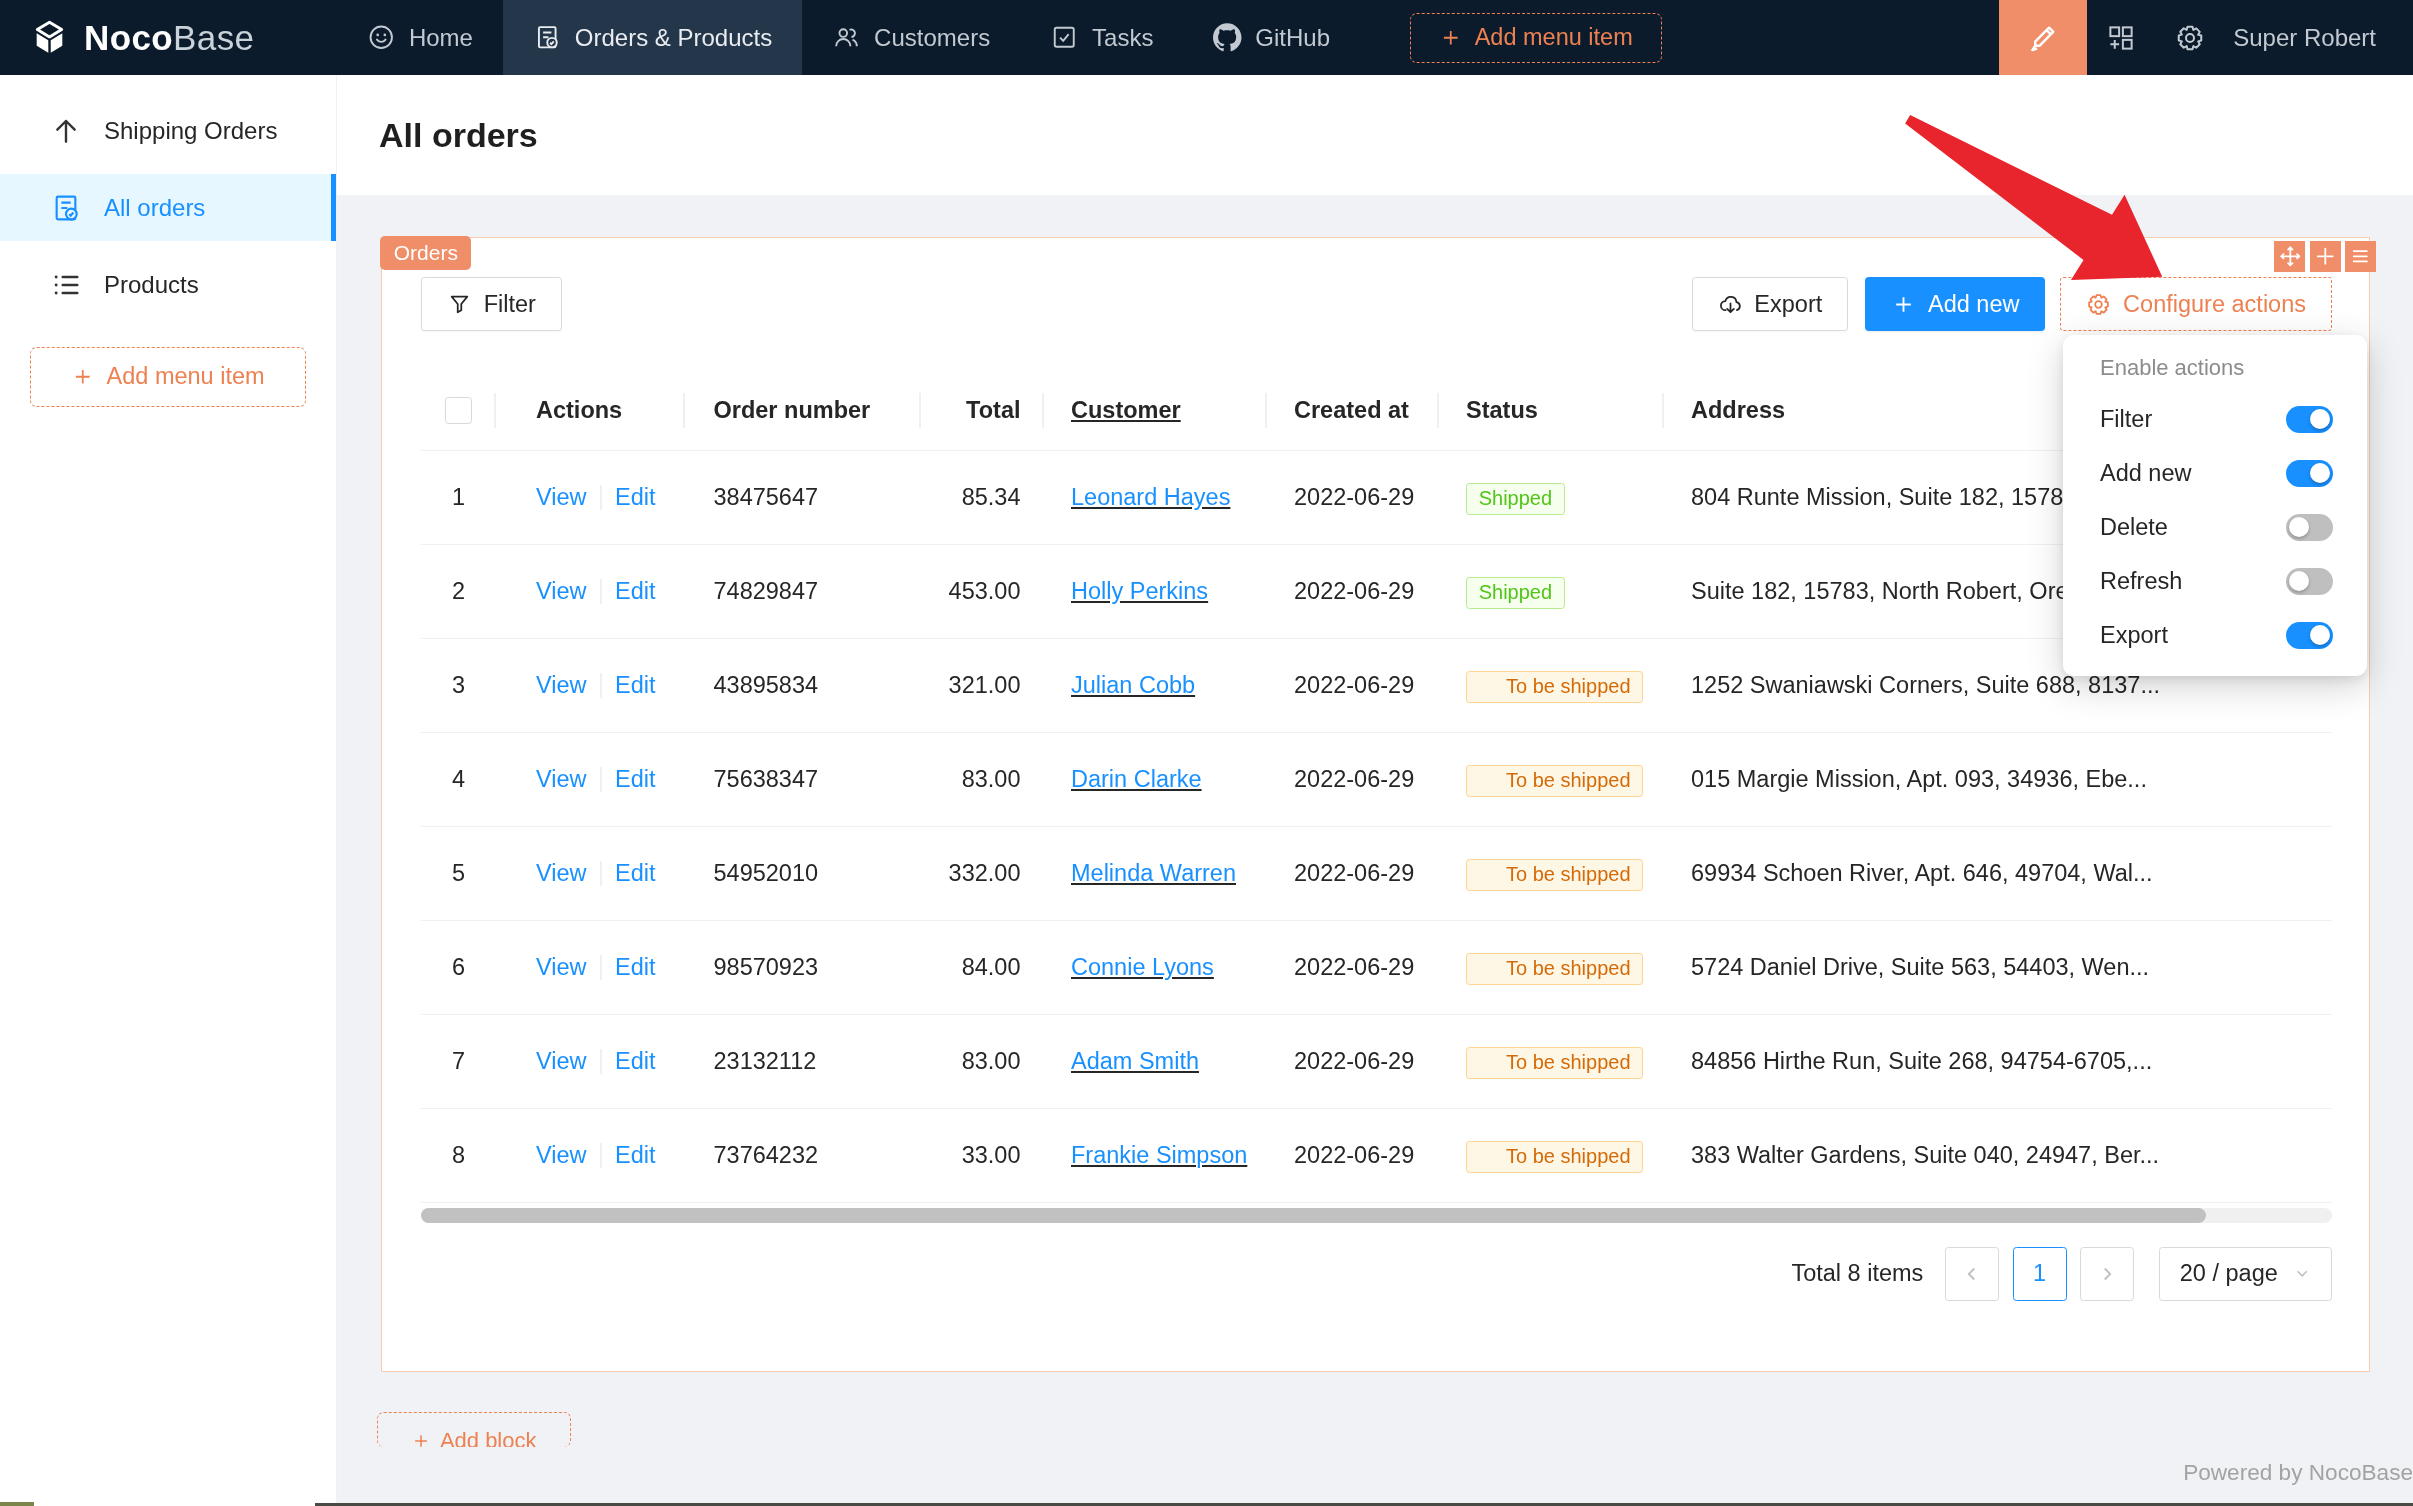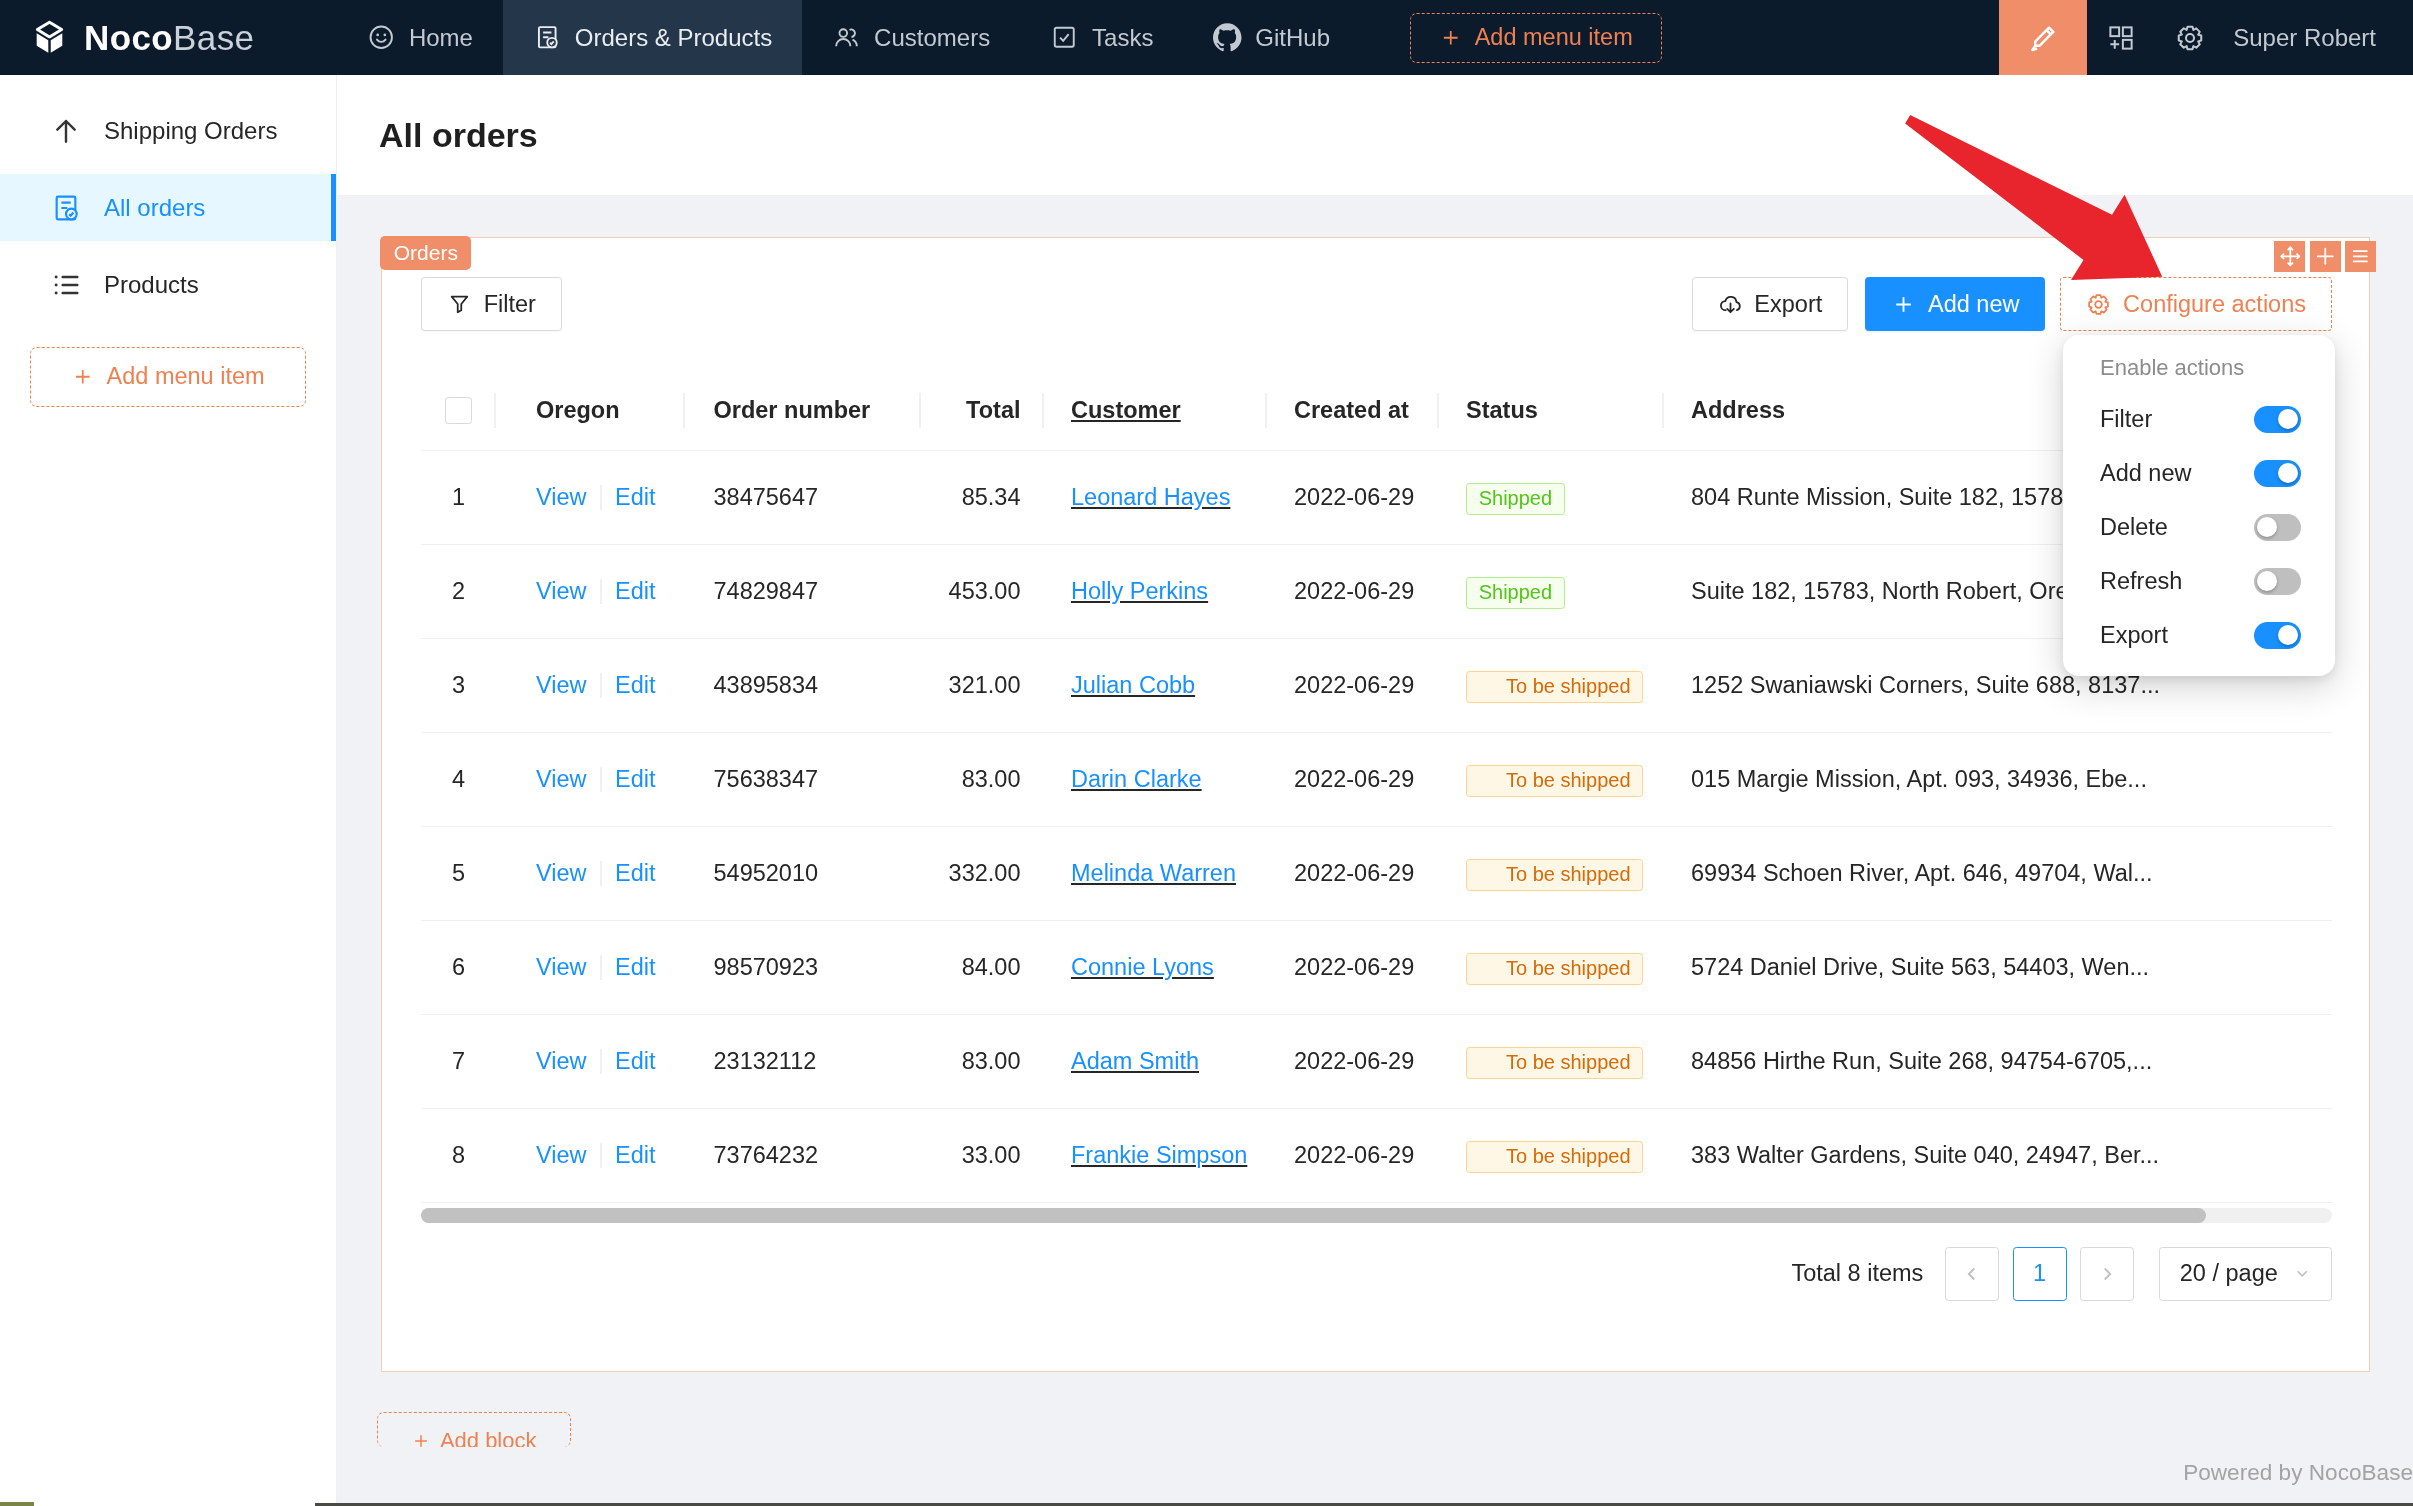--- a/index.html
+++ b/index.html
@@ -80,21 +80,21 @@
   
   .pager { display:flex; align-items:center; justify-content:flex-end; margin-top:23.5px; gap:13.4px; }
   .pg-total { margin-right:8.4px; color:#262626; }
   .pg-btn { width:54px; height:54px; border:1.7px solid #d9d9d9; border-radius:3.4px; background:#fff; display:flex; align-items:center; justify-content:center; color:#bfbfbf; cursor:pointer; }
   .pg-btn svg { width:22px; height:22px; }
   .pg-btn.page { border-color:#1890ff; color:#1890ff; }
   .pg-select { height:54px; min-width:173px; border:1.7px solid #d9d9d9; border-radius:3.4px; background:#fff; display:flex; align-items:center; justify-content:center; gap:15px; padding:0 18.4px; margin-left:11.7px; cursor:pointer; }
   .pg-select svg { width:18.4px; height:18.4px; color:#bfbfbf; }
 
   
-  .dropdown { position:absolute; left:2063px; top:335px; width:272px; background:#fff; border-radius:16px; box-shadow:0 10px 37px rgba(0,0,0,.18), 0 3.4px 10px rgba(0,0,0,.08); padding:8.4px 0 13.4px; z-index:40; }
+  .dropdown { position:absolute; left:2063px; top:335px; width:304px; background:#fff; border-radius:11px; box-shadow:0 10px 37px rgba(0,0,0,.18), 0 3.4px 10px rgba(0,0,0,.08); padding:8.4px 0 13.4px; z-index:40; }
   .dd-title { height:49px; display:flex; align-items:center; padding:0 37px; color:#8c8c8c; font-size:22px; }
   .dd-item { height:54px; display:flex; align-items:center; justify-content:space-between; padding:0 34px 0 37px; font-size:23.5px; color:#262626; cursor:pointer; }
   .switch { width:47px; height:27px; border-radius:13.4px; background:rgba(0,0,0,.25); position:relative; flex:none; cursor:pointer; }
   .switch.on { background:#1890ff; }
   .switch .knob { position:absolute; top:3.4px; left:3.4px; width:20px; height:20px; border-radius:50%; background:#fff; box-shadow:0 1.7px 3.4px rgba(0,0,0,.25); }
   .switch.on .knob { left:auto; right:3.4px; }
 
   
   .add-block { position:absolute; left:40px; top:1217px; width:194px; height:35px; border:1.7px dashed #ee8152; border-radius:6.7px; border-bottom:none; color:#ee8152; font-size:22px; overflow:hidden; cursor:pointer; }
   .add-block .inner { display:flex; align-items:center; justify-content:center; gap:8.4px; padding-top:15px; }
@@ -315,21 +315,21 @@
         </span>
         <span>Configure actions</span>
       </div>
     </div>
 
     <div class="table">
       <div class="thead">
         <div class="th col-check">
             <span class="checkbox"></span>
           </div>
-        <div class="th col-actions">Oregon</div>
+        <div class="th col-actions">Actions</div>
         <div class="th col-order">Order number</div>
         <div class="th col-total">Total</div>
         <div class="th col-customer">Customer</div>
         <div class="th col-created">Created at</div>
         <div class="th col-status">Status</div>
         <div class="th col-address">Address</div>
       </div>
       <div>
           <div class="trow">
             <div class="td col-check">1</div>

